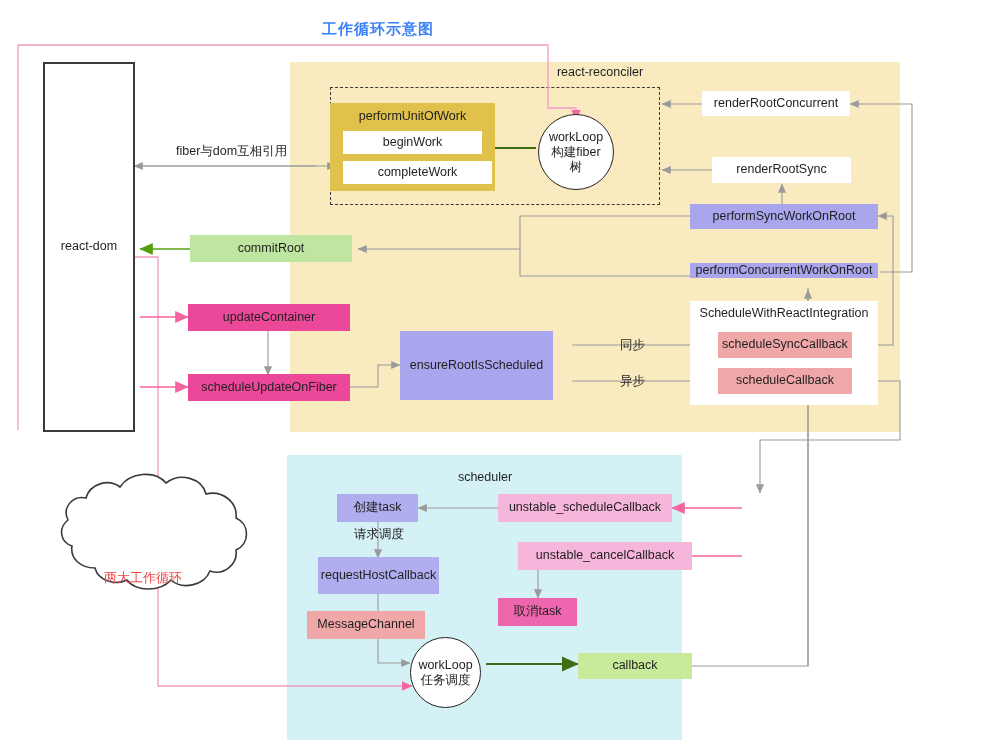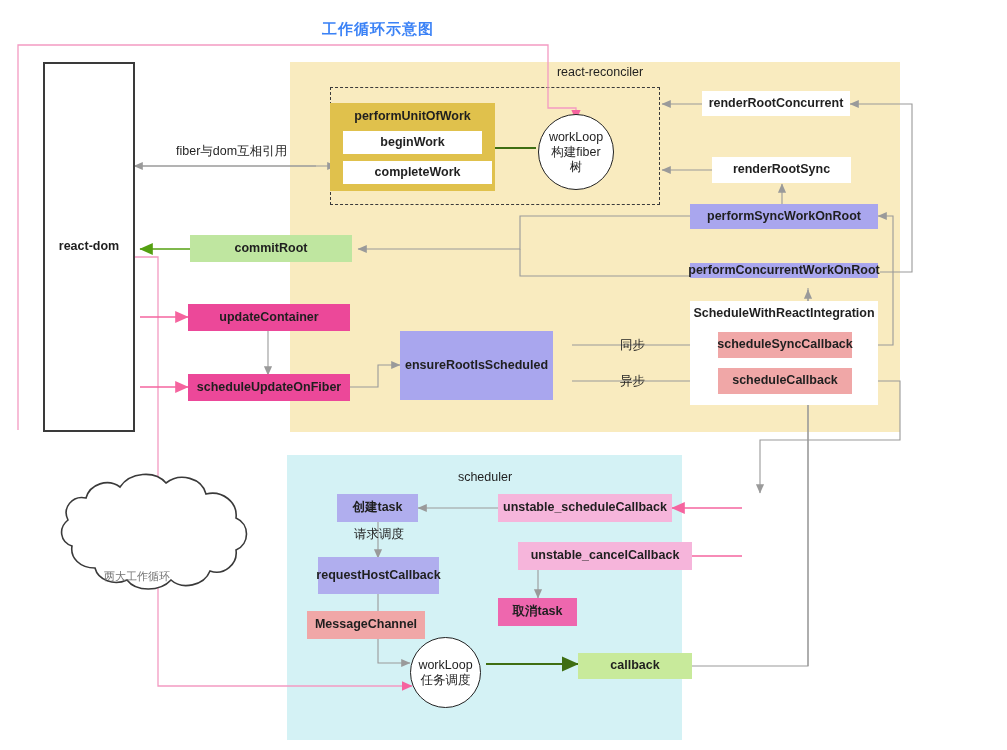--- a/index.html
+++ b/index.html
@@ -5,39 +5,39 @@
   html,body{margin:0;padding:0;background:#ffffff;}
   body{font-family:"Liberation Sans","DejaVu Sans",sans-serif;}
   #canvas{position:relative;width:1007px;height:750px;background:#fff;overflow:hidden;}
   .abs{position:absolute;box-sizing:border-box;}
   .title{font-size:15px;font-weight:bold;color:#3b82f6;text-align:center;letter-spacing:1px;}
   .region{position:absolute;box-sizing:border-box;}
   .reconciler-bg{background:#f9ebbf;}
   .scheduler-bg{background:#d4f2f5;}
   .dashed-box{border:1.5px dashed #3a3a3a;background:transparent;}
   .node{position:absolute;box-sizing:border-box;display:flex;align-items:center;justify-content:center;
-        text-align:center;font-size:12.5px;color:#1f1f1f;line-height:1.25;padding:2px 4px;font-weight:bold;}
+        text-align:center;font-size:12.5px;color:#1f1f1f;line-height:1.25;padding:2px 4px;}
   .node.white{background:#ffffff;}
   .node.gold{background:#e0c14c;}
   .node.purple{background:#a9a6ee;}
   .node.pink{background:#ec4899;}
   .node.pink2{background:#f6b5db;}
   .node.salmon{background:#f0a7a7;}
   .node.green{background:#bfe6a0;}
   .node.green2{background:#c8ea9b;}
   .node.magenta{background:#ee67ae;}
   .node.lav{background:#b0aeee;}
   .node.outline{background:#ffffff;border:2px solid #3a3a3a;}
   .circle{border-radius:50%;border:1.8px solid #222;background:#ffffff;
           display:flex;align-items:center;justify-content:center;text-align:center;
           font-size:12.5px;line-height:1.2;color:#1f1f1f;position:absolute;box-sizing:border-box;}
   .grouplabel{position:absolute;font-size:12.5px;color:#1f1f1f;text-align:center;}
   .edgelabel{position:absolute;font-size:12.5px;color:#1f1f1f;background:#ffffff00;
              padding:0 2px;white-space:nowrap;}
-  .cloudtext{position:absolute;font-size:11px;color:#737373;white-space:nowrap;text-align:right;}
+  .cloudtext{position:absolute;font-size:13px;color:#ef4444;white-space:nowrap;text-align:right;}
   svg.overlay{position:absolute;left:0;top:0;width:1007px;height:750px;pointer-events:none;}
 </style>
 </head>
 <body>
 
 <div id="canvas">
 
   <div class="abs title" style="left:253px;top:20px;width:250px;">工作循环示意图</div>
 
   <div class="region reconciler-bg" style="left:290px;top:62px;width:610px;height:370px;"></div>

